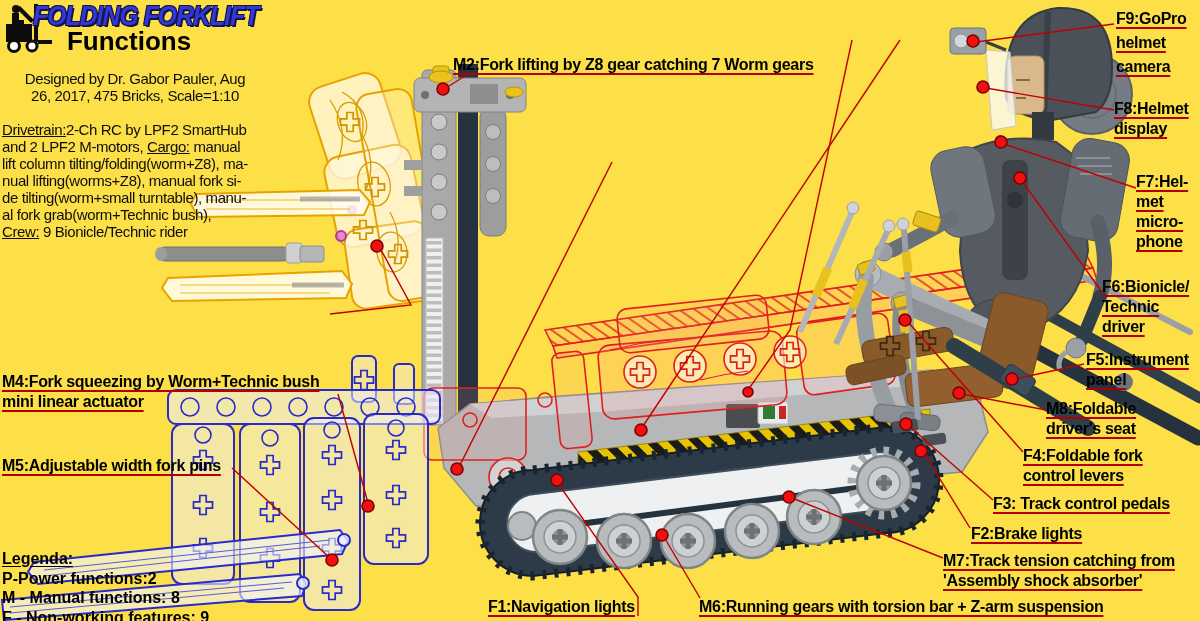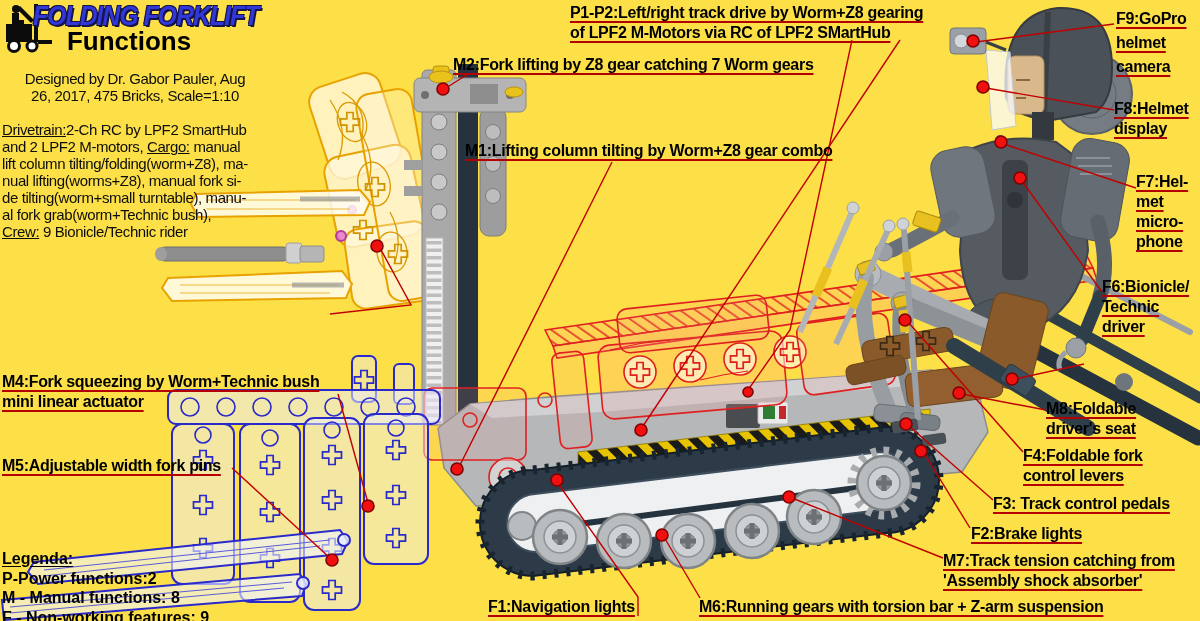--- a/index.html
+++ b/index.html
@@ -357,36 +357,35 @@
 26, 2017, 475 Bricks, Scale=1:10</span>
   <span class="u">Drivetrain:</span><span>2-Ch RC by LPF2 SmartHub
 and 2 LPF2 M-motors, </span><span class="u">Cargo:</span><span> manual
 lift column tilting/folding(worm+Z8), ma-
 nual lifting(worms+Z8), manual fork si-
 de tilting(worm+small turntable), manu-
 al fork grab(worm+Technic bush),
 </span><span class="u">Crew:</span><span> 9 Bionicle/Technic rider</span>
 </div>
 
-<div class="callout" style="left:570px;top:3px;">P1-P2:Left/right track drive by Worm+Z8 gearing
-of LPF2 M-Motors via RC of LPF2 SMartHub</div>
 <div class="callout" style="left:453px;top:55px;">M2:Fork lifting by Z8 gear catching 7 Worm gears</div>
-<div class="callout" style="left:465px;top:141px;">M1:Lifting column tilting by Worm+Z8 gear combo</div>
 <div class="callout lh24" style="left:1116px;top:7px;">F9:GoPro
 helmet
 camera</div>
 <div class="callout" style="left:1114px;top:99px;">F8:Helmet
 display</div>
 <div class="callout" style="left:1136px;top:172px;">F7:Hel-
 met
 micro-
 phone</div>
 <div class="callout" style="left:1102px;top:277px;">F6:Bionicle/
 Technic
 driver</div>
+<div class="callout" style="left:1086px;top:350px;">F5:Instrument
+panel</div>
 <div class="callout" style="left:1046px;top:399px;">M8:Foldable
 driver's seat</div>
 <div class="callout" style="left:1023px;top:446px;">F4:Foldable fork
 control levers</div>
 <div class="callout" style="left:993px;top:494px;">F3: Track control pedals</div>
 <div class="callout" style="left:971px;top:524px;">F2:Brake lights</div>
 <div class="callout" style="left:943px;top:551px;">M7:Track tension catching from
 'Assembly shock absorber'</div>
 <div class="callout" style="left:699px;top:597px;">M6:Running gears with torsion bar + Z-arm suspension</div>
 <div class="callout" style="left:488px;top:597px;">F1:Navigation lights</div>

